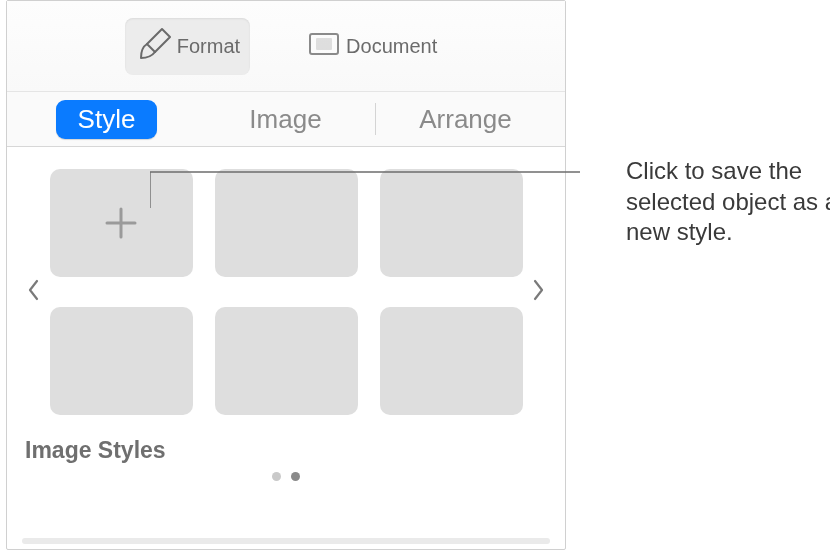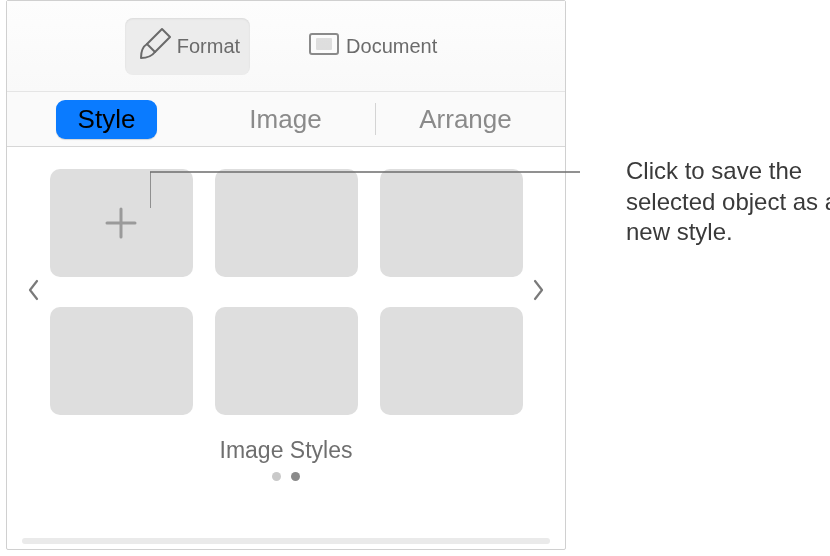--- a/index.html
+++ b/index.html
@@ -67,21 +67,21 @@
     text-align: center;
     font-size: 26px;
     color: #8a8a8a;
     padding: 6px 4px;
     display: flex;
     justify-content: center;
     align-items: center;
   }
   .section-tab.active span {
     background: #0a7bff;
-    color: #000000;
+    color: #ffffff;
     padding: 4px 22px;
     border-radius: 9px;
     font-weight: 500;
     box-shadow: 0 1px 1px rgba(0,0,0,0.15);
   }
   .tabs-divider {
     width: 1px;
     height: 32px;
     background: #d4d4d4;
   }
@@ -112,25 +112,25 @@
   .style-tile {
     background: #dedede;
     border-radius: 10px;
     display: flex;
     justify-content: center;
     align-items: center;
   }
   .style-tile.add svg { display:block; }
 
   .styles-caption {
-    text-align: center;
+    text-align: left;
     font-size: 23px;
     color: #6f6f6f;
     margin-top: 22px;
-    font-weight: 400;
+    font-weight: 700;
   }
   .pager {
     display: flex;
     justify-content: center;
     gap: 10px;
     margin-top: 8px;
   }
   .pager-dot {
     width: 9px;
     height: 9px;

